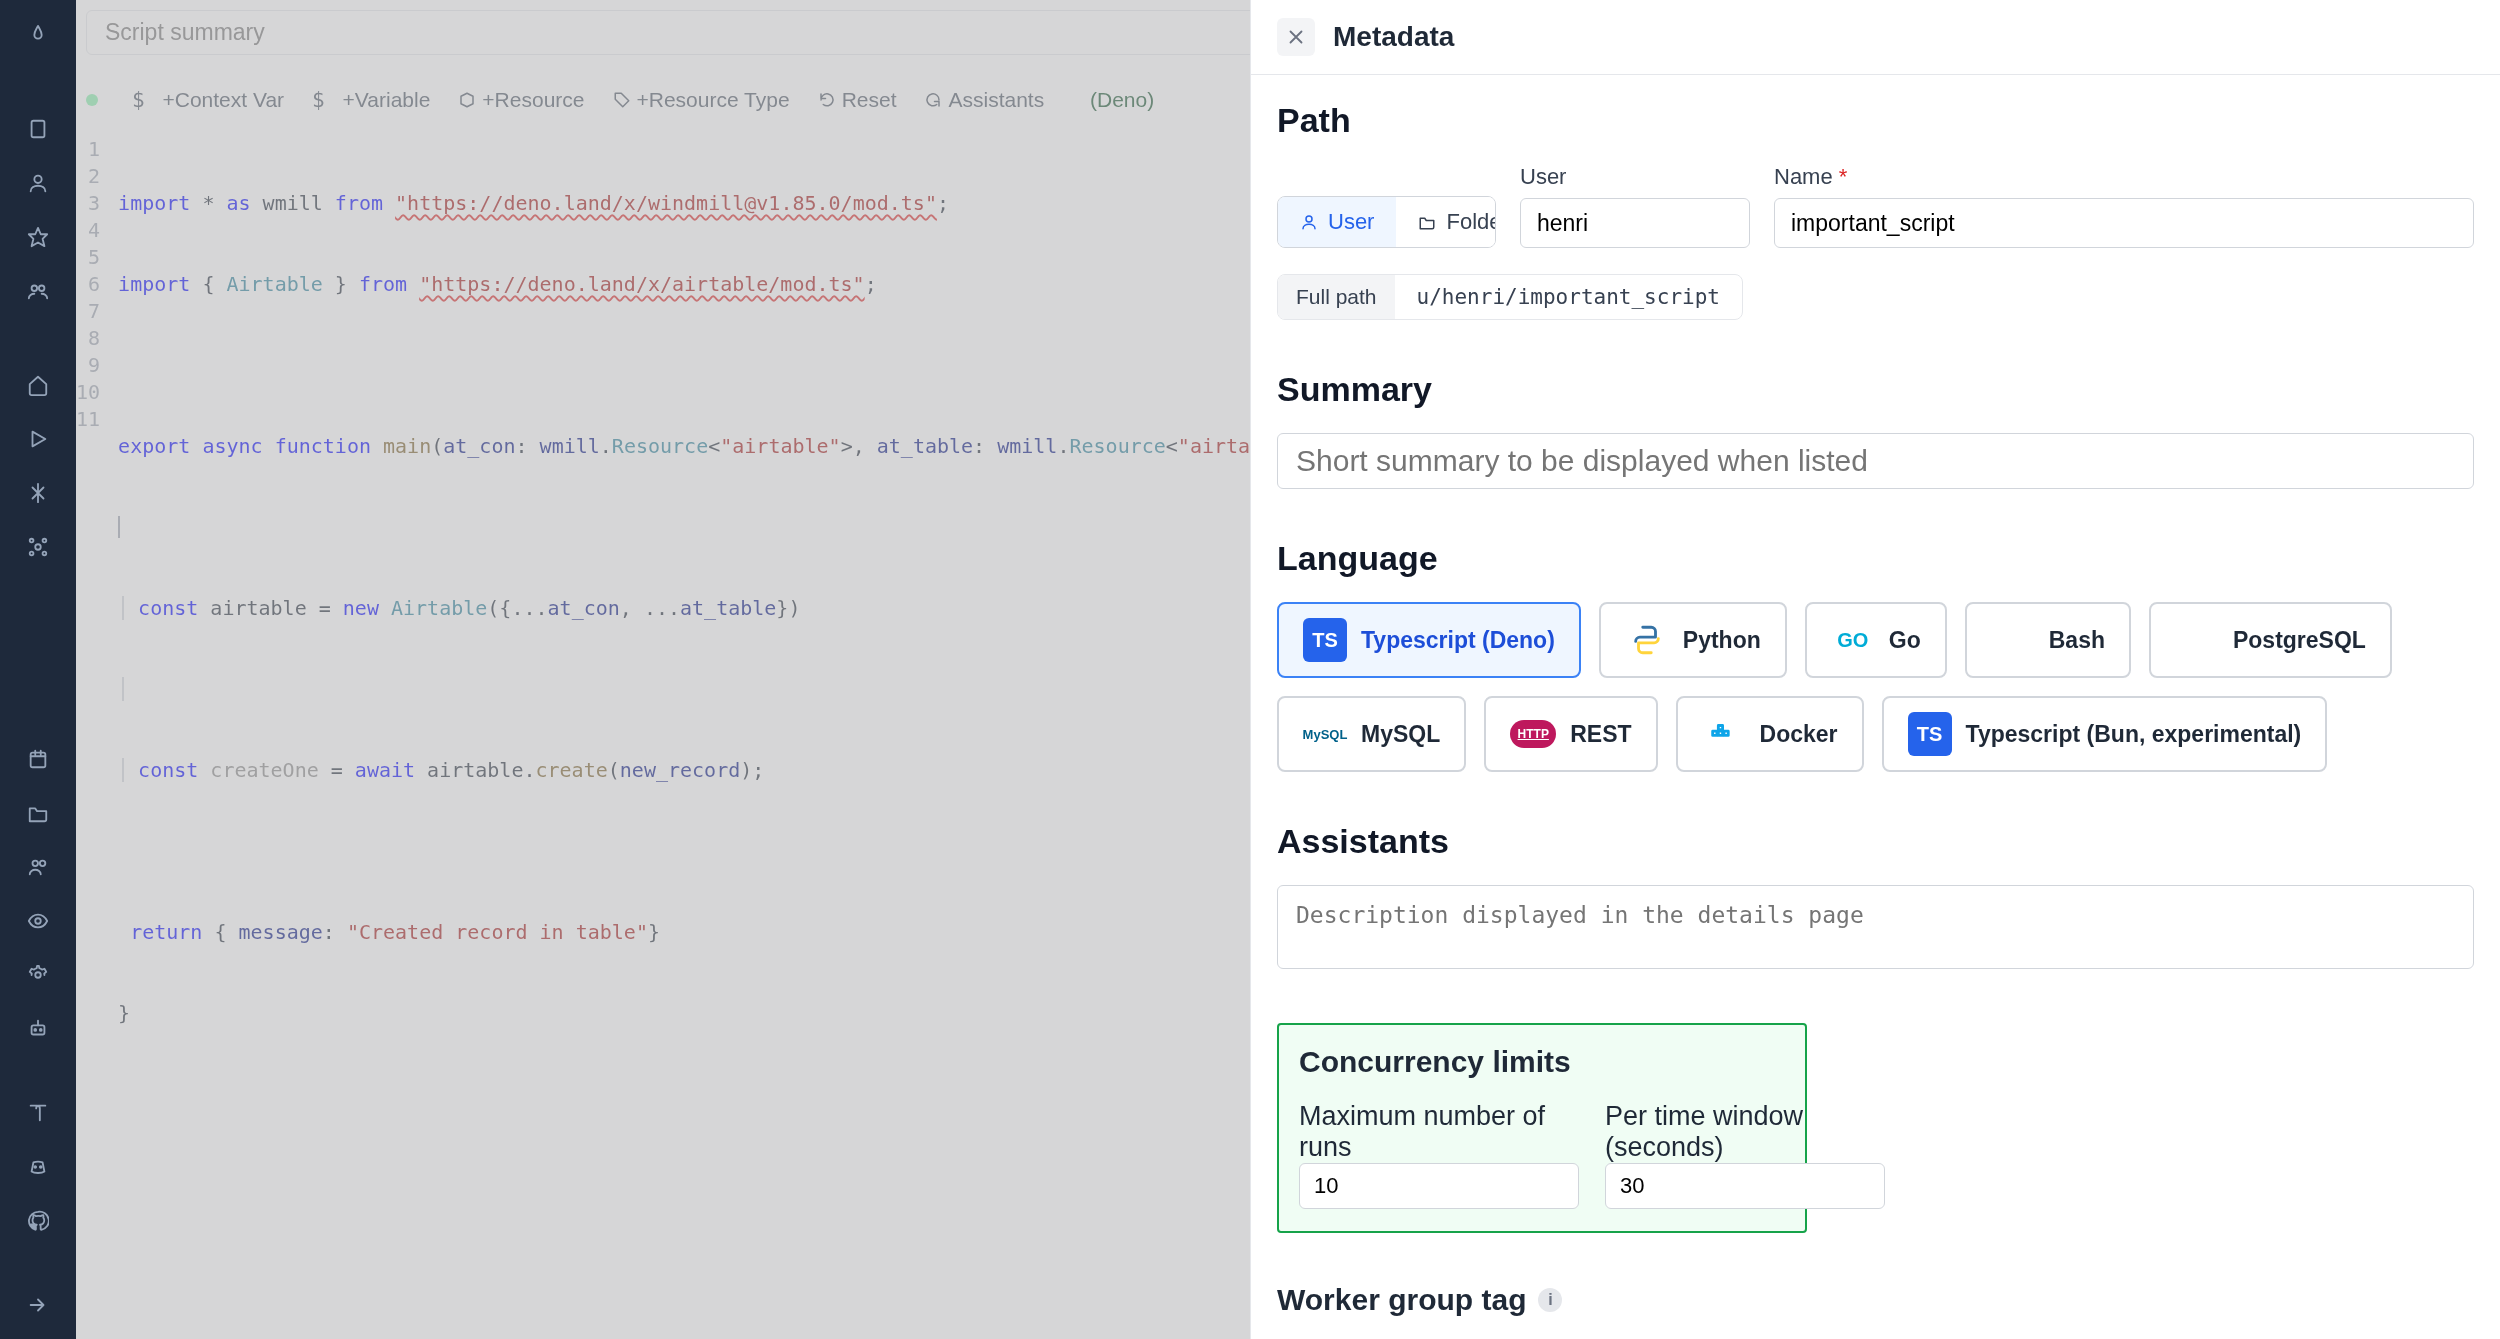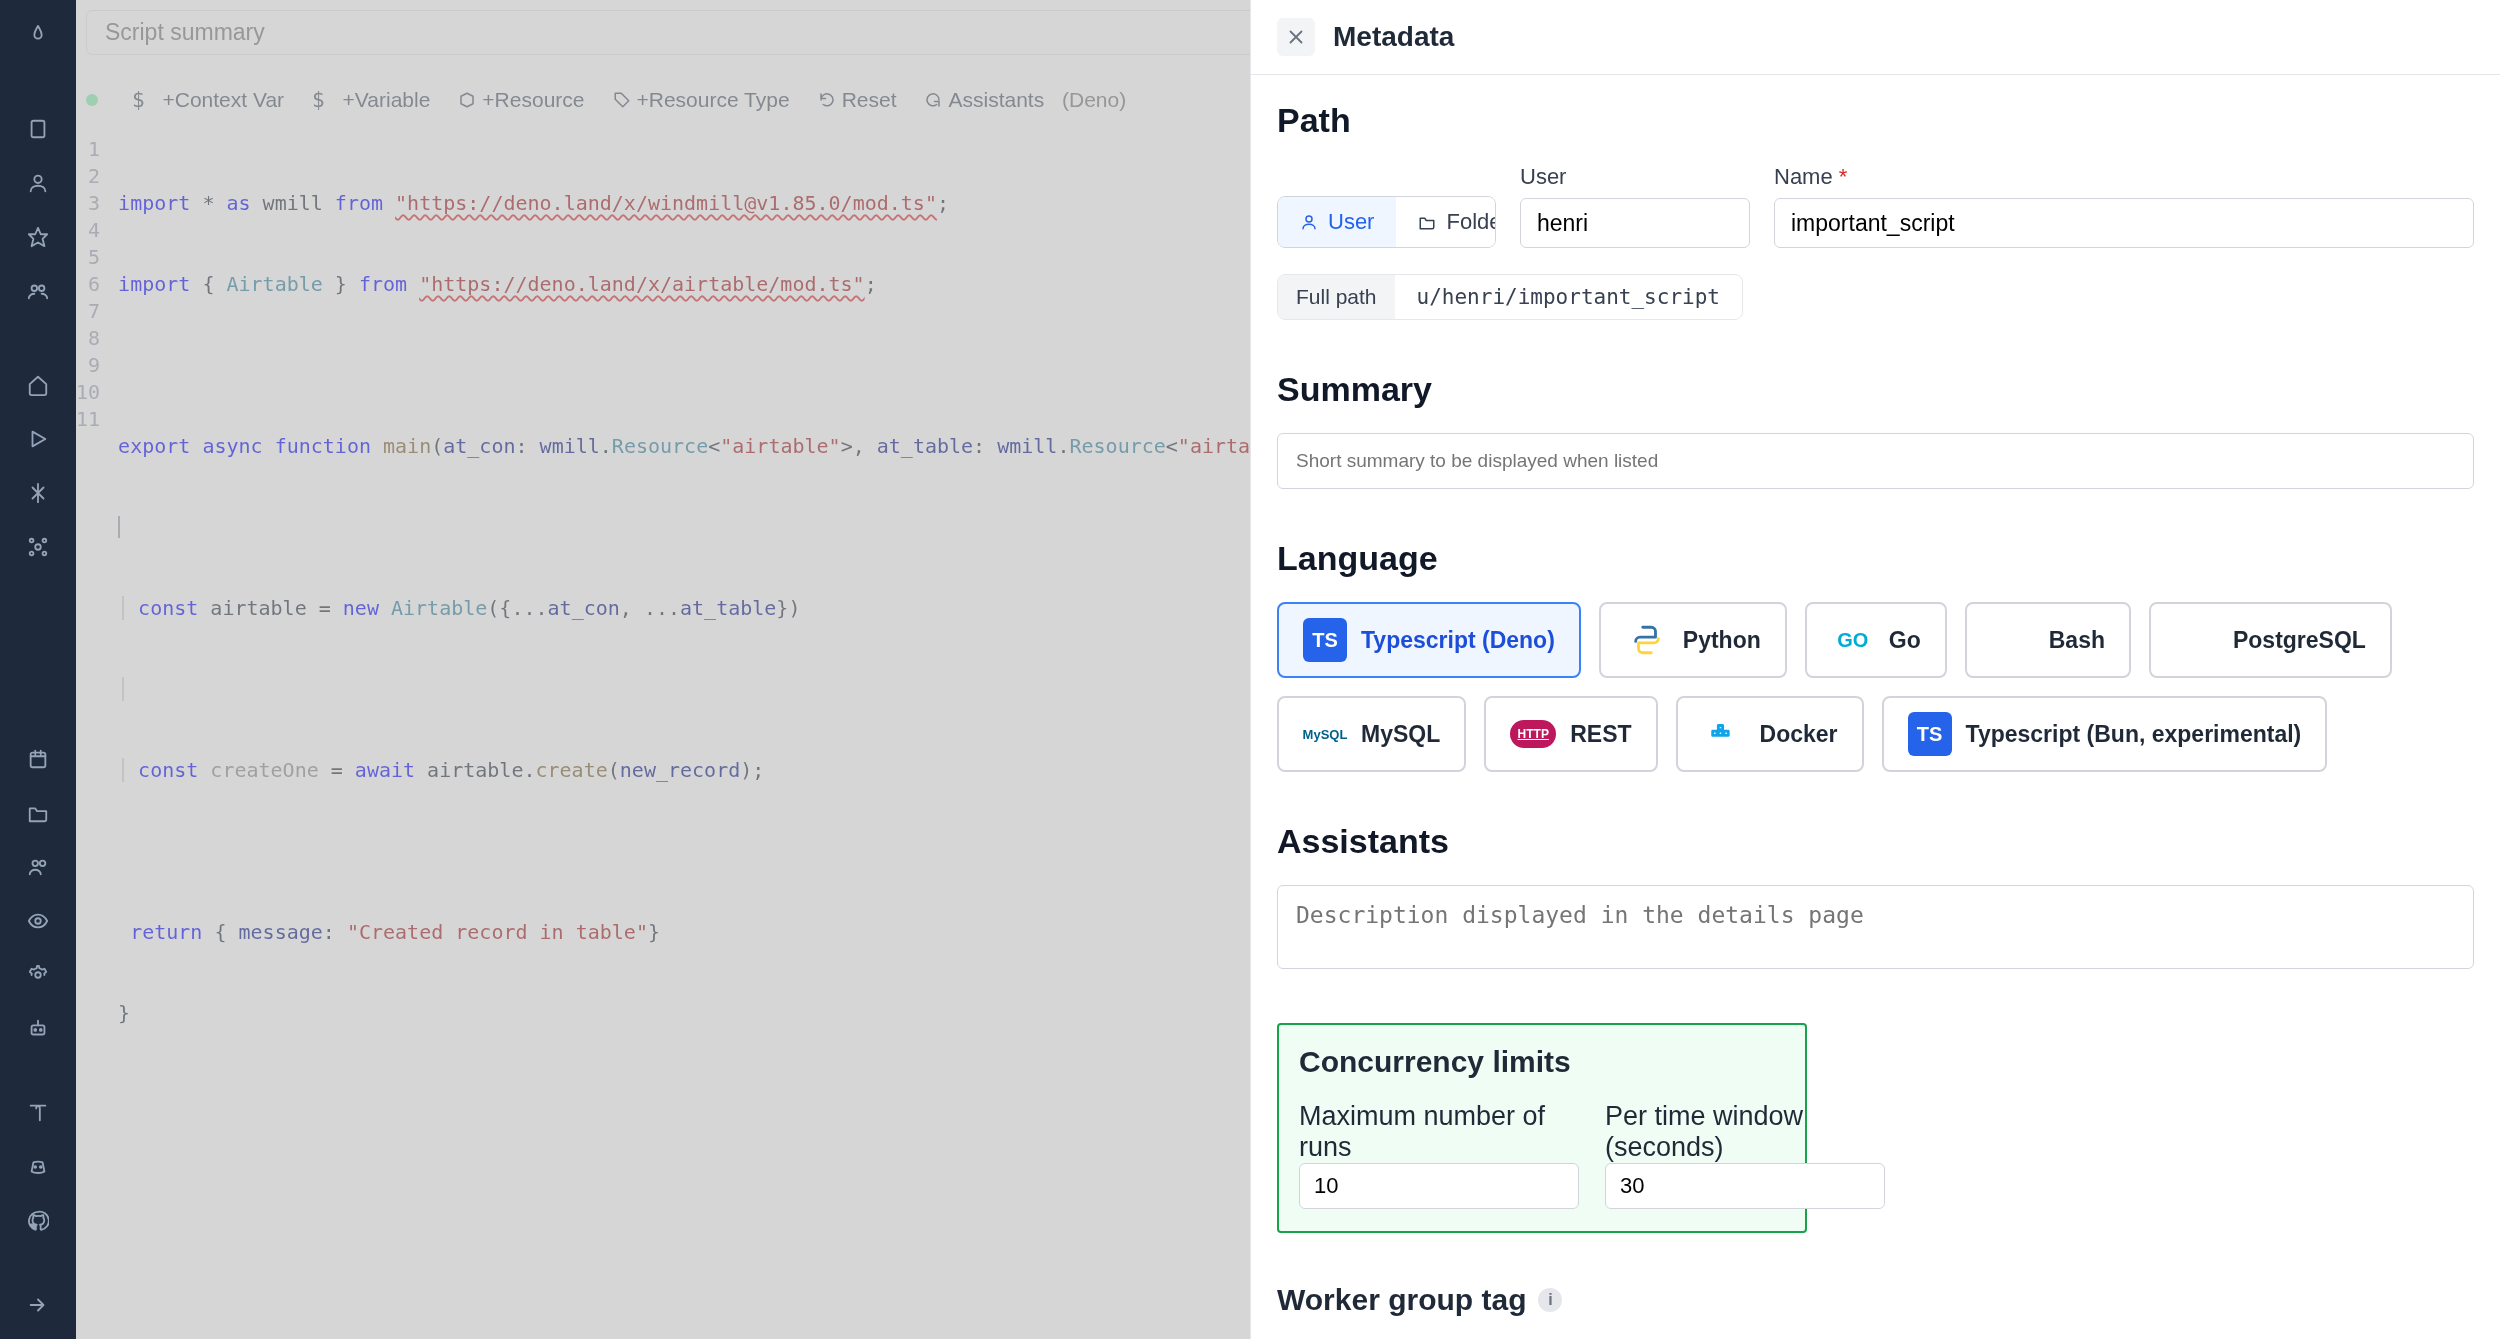--- a/index.html
+++ b/index.html
@@ -112,21 +112,21 @@
 .tb-dot {
   width: 12px; height: 12px;
   border-radius: 50%;
   background: #86efac;
   margin-right: 6px;
 }
 .tb-item {
   display: flex; align-items: center; gap: 6px;
   cursor: pointer;
 }
-.tb-assistants-deno { color: #737373; }
+.tb-assistants-deno { color: #14532d; margin-left: 28px; }
 .tb-toggle {
   width: 45px; height: 24px;
   border-radius: 999px;
   background: #e5e7eb;
   position: relative;
 }
 .tb-toggle::after {
   content: '';
   position: absolute;
   left: 3px; top: 3px;
@@ -296,21 +296,21 @@
   color: #374151;
 }
 
 .section-block { margin-top: 50px; }
 .full-input {
   width: 100%;
   height: 56px;
   border: 1px solid #d1d5db;
   border-radius: 6px;
   padding: 10px 18px;
-  font-size: 19px;
+  font-size: 30px;
 }
 .textarea {
   width: 100%;
   height: 84px;
   border: 1px solid #d1d5db;
   border-radius: 6px;
   padding: 16px 18px;
   font-size: 23px;
   resize: none;
 }

